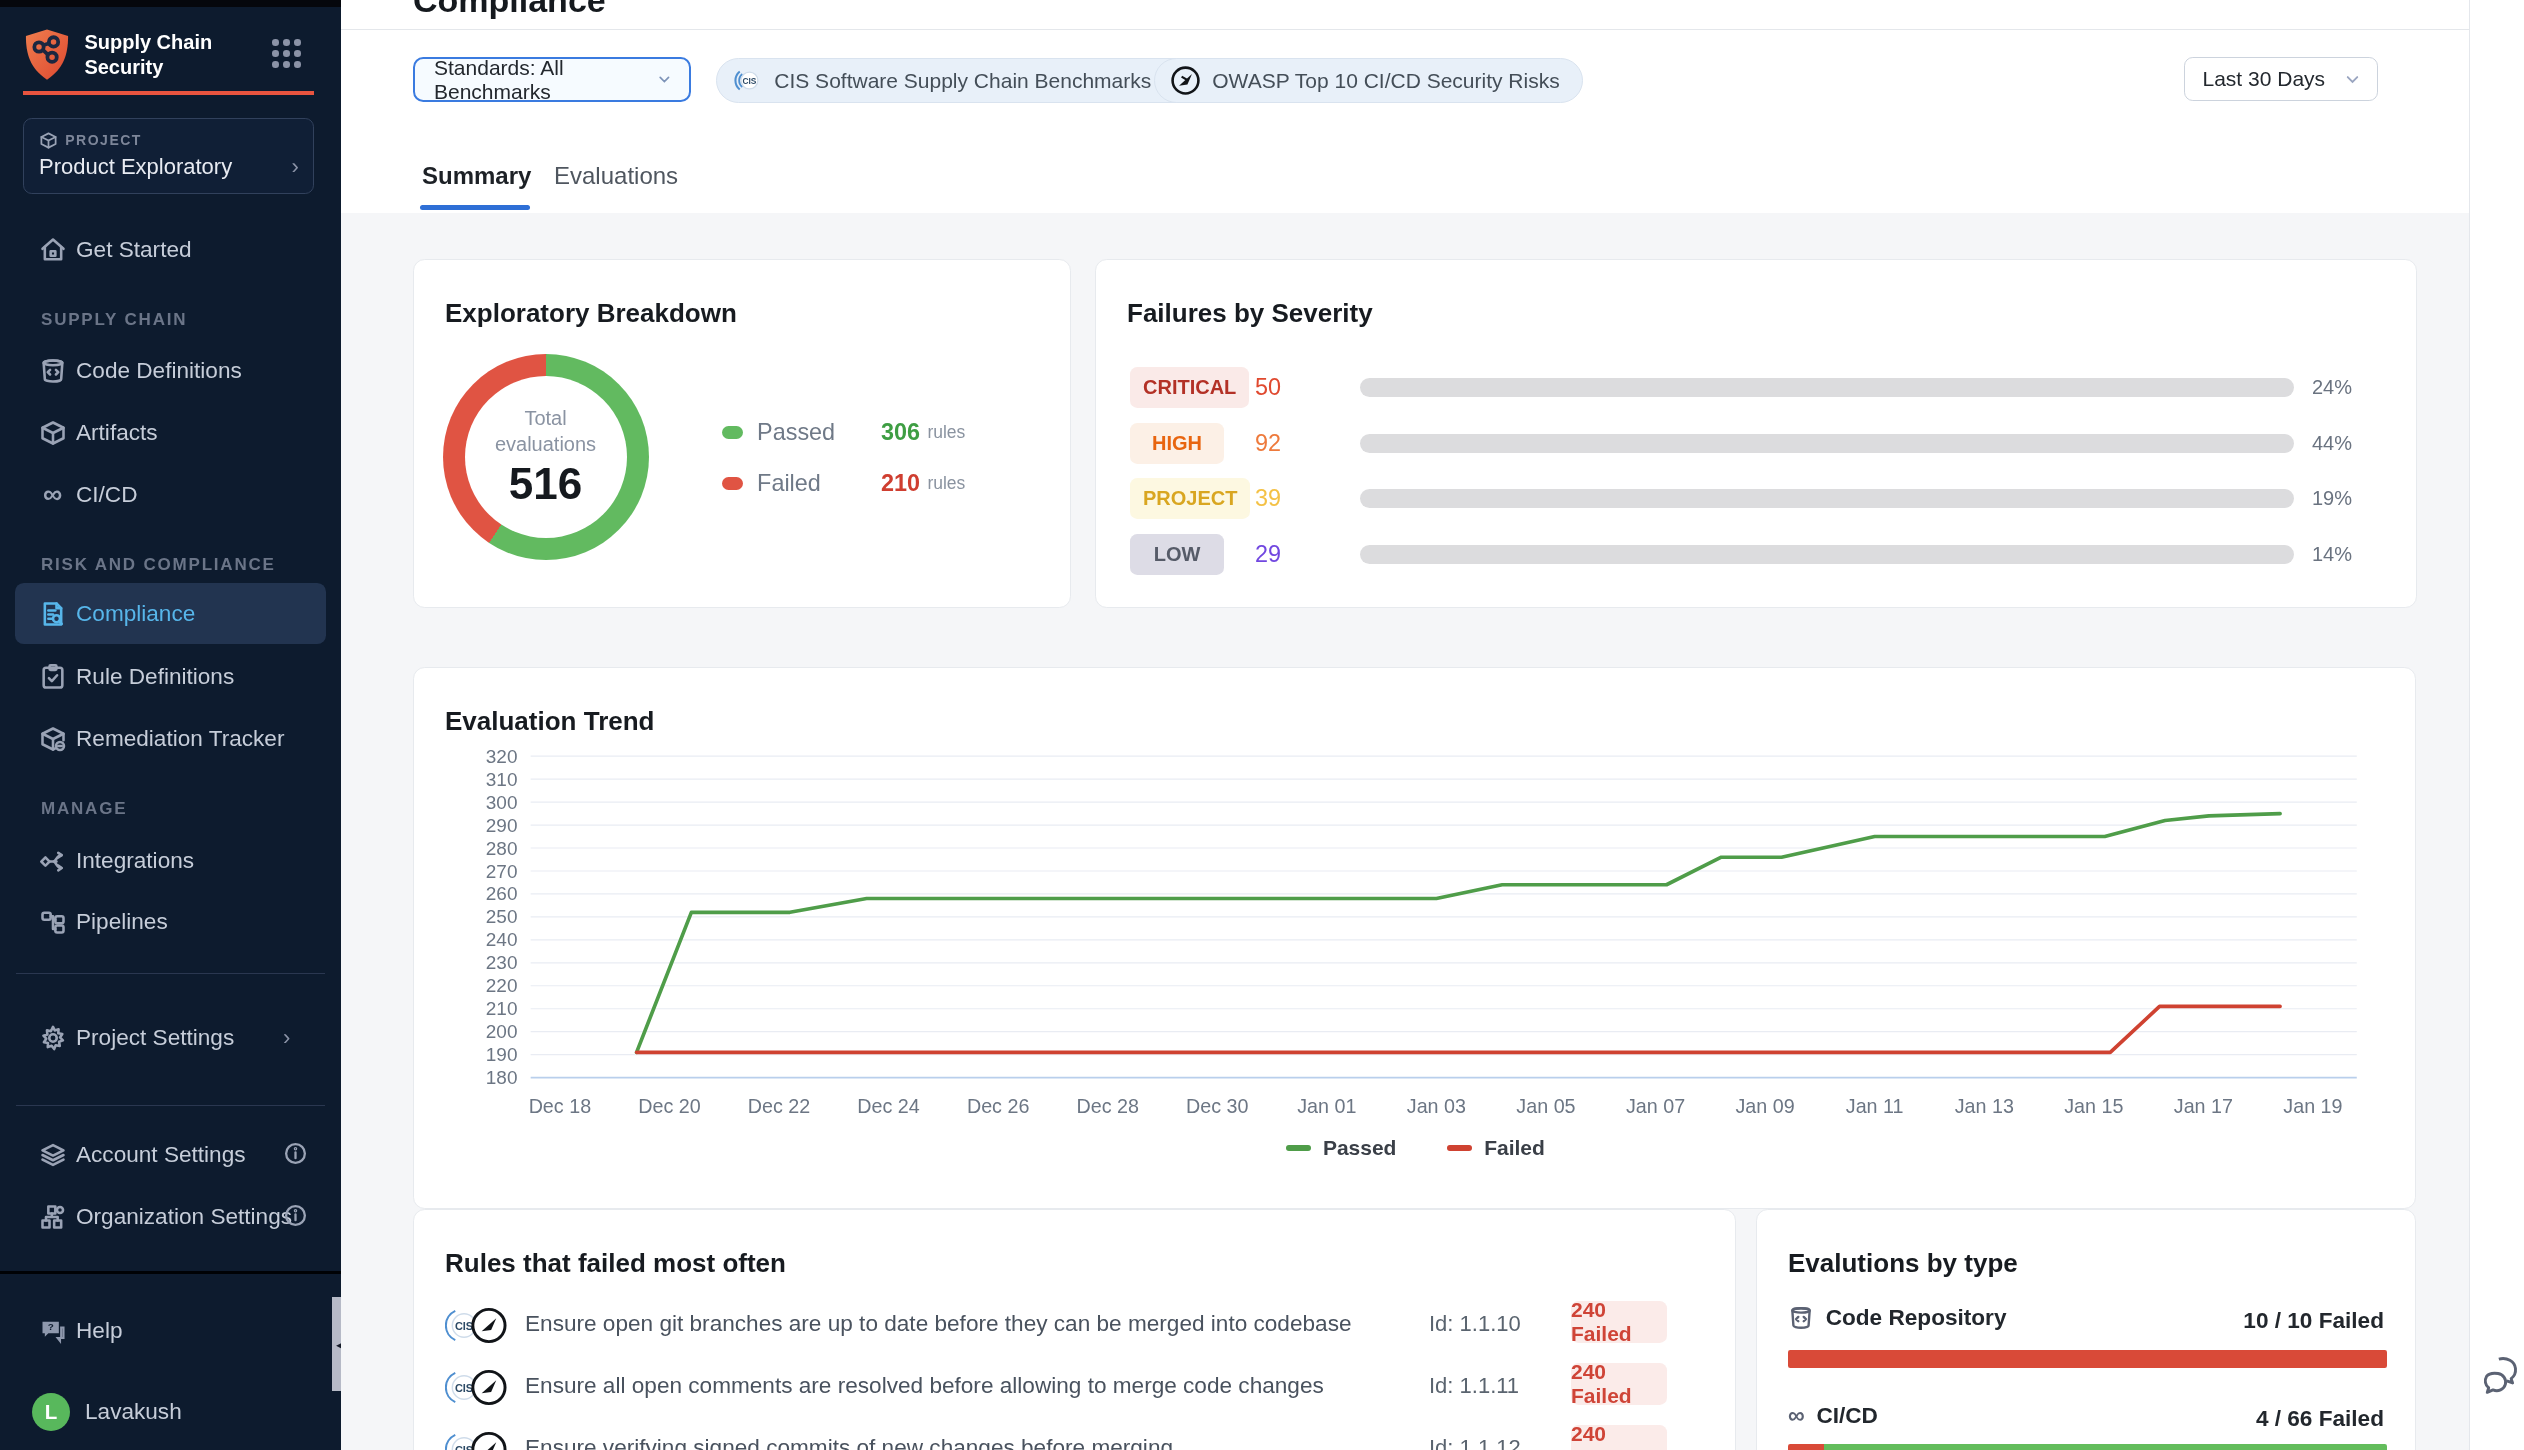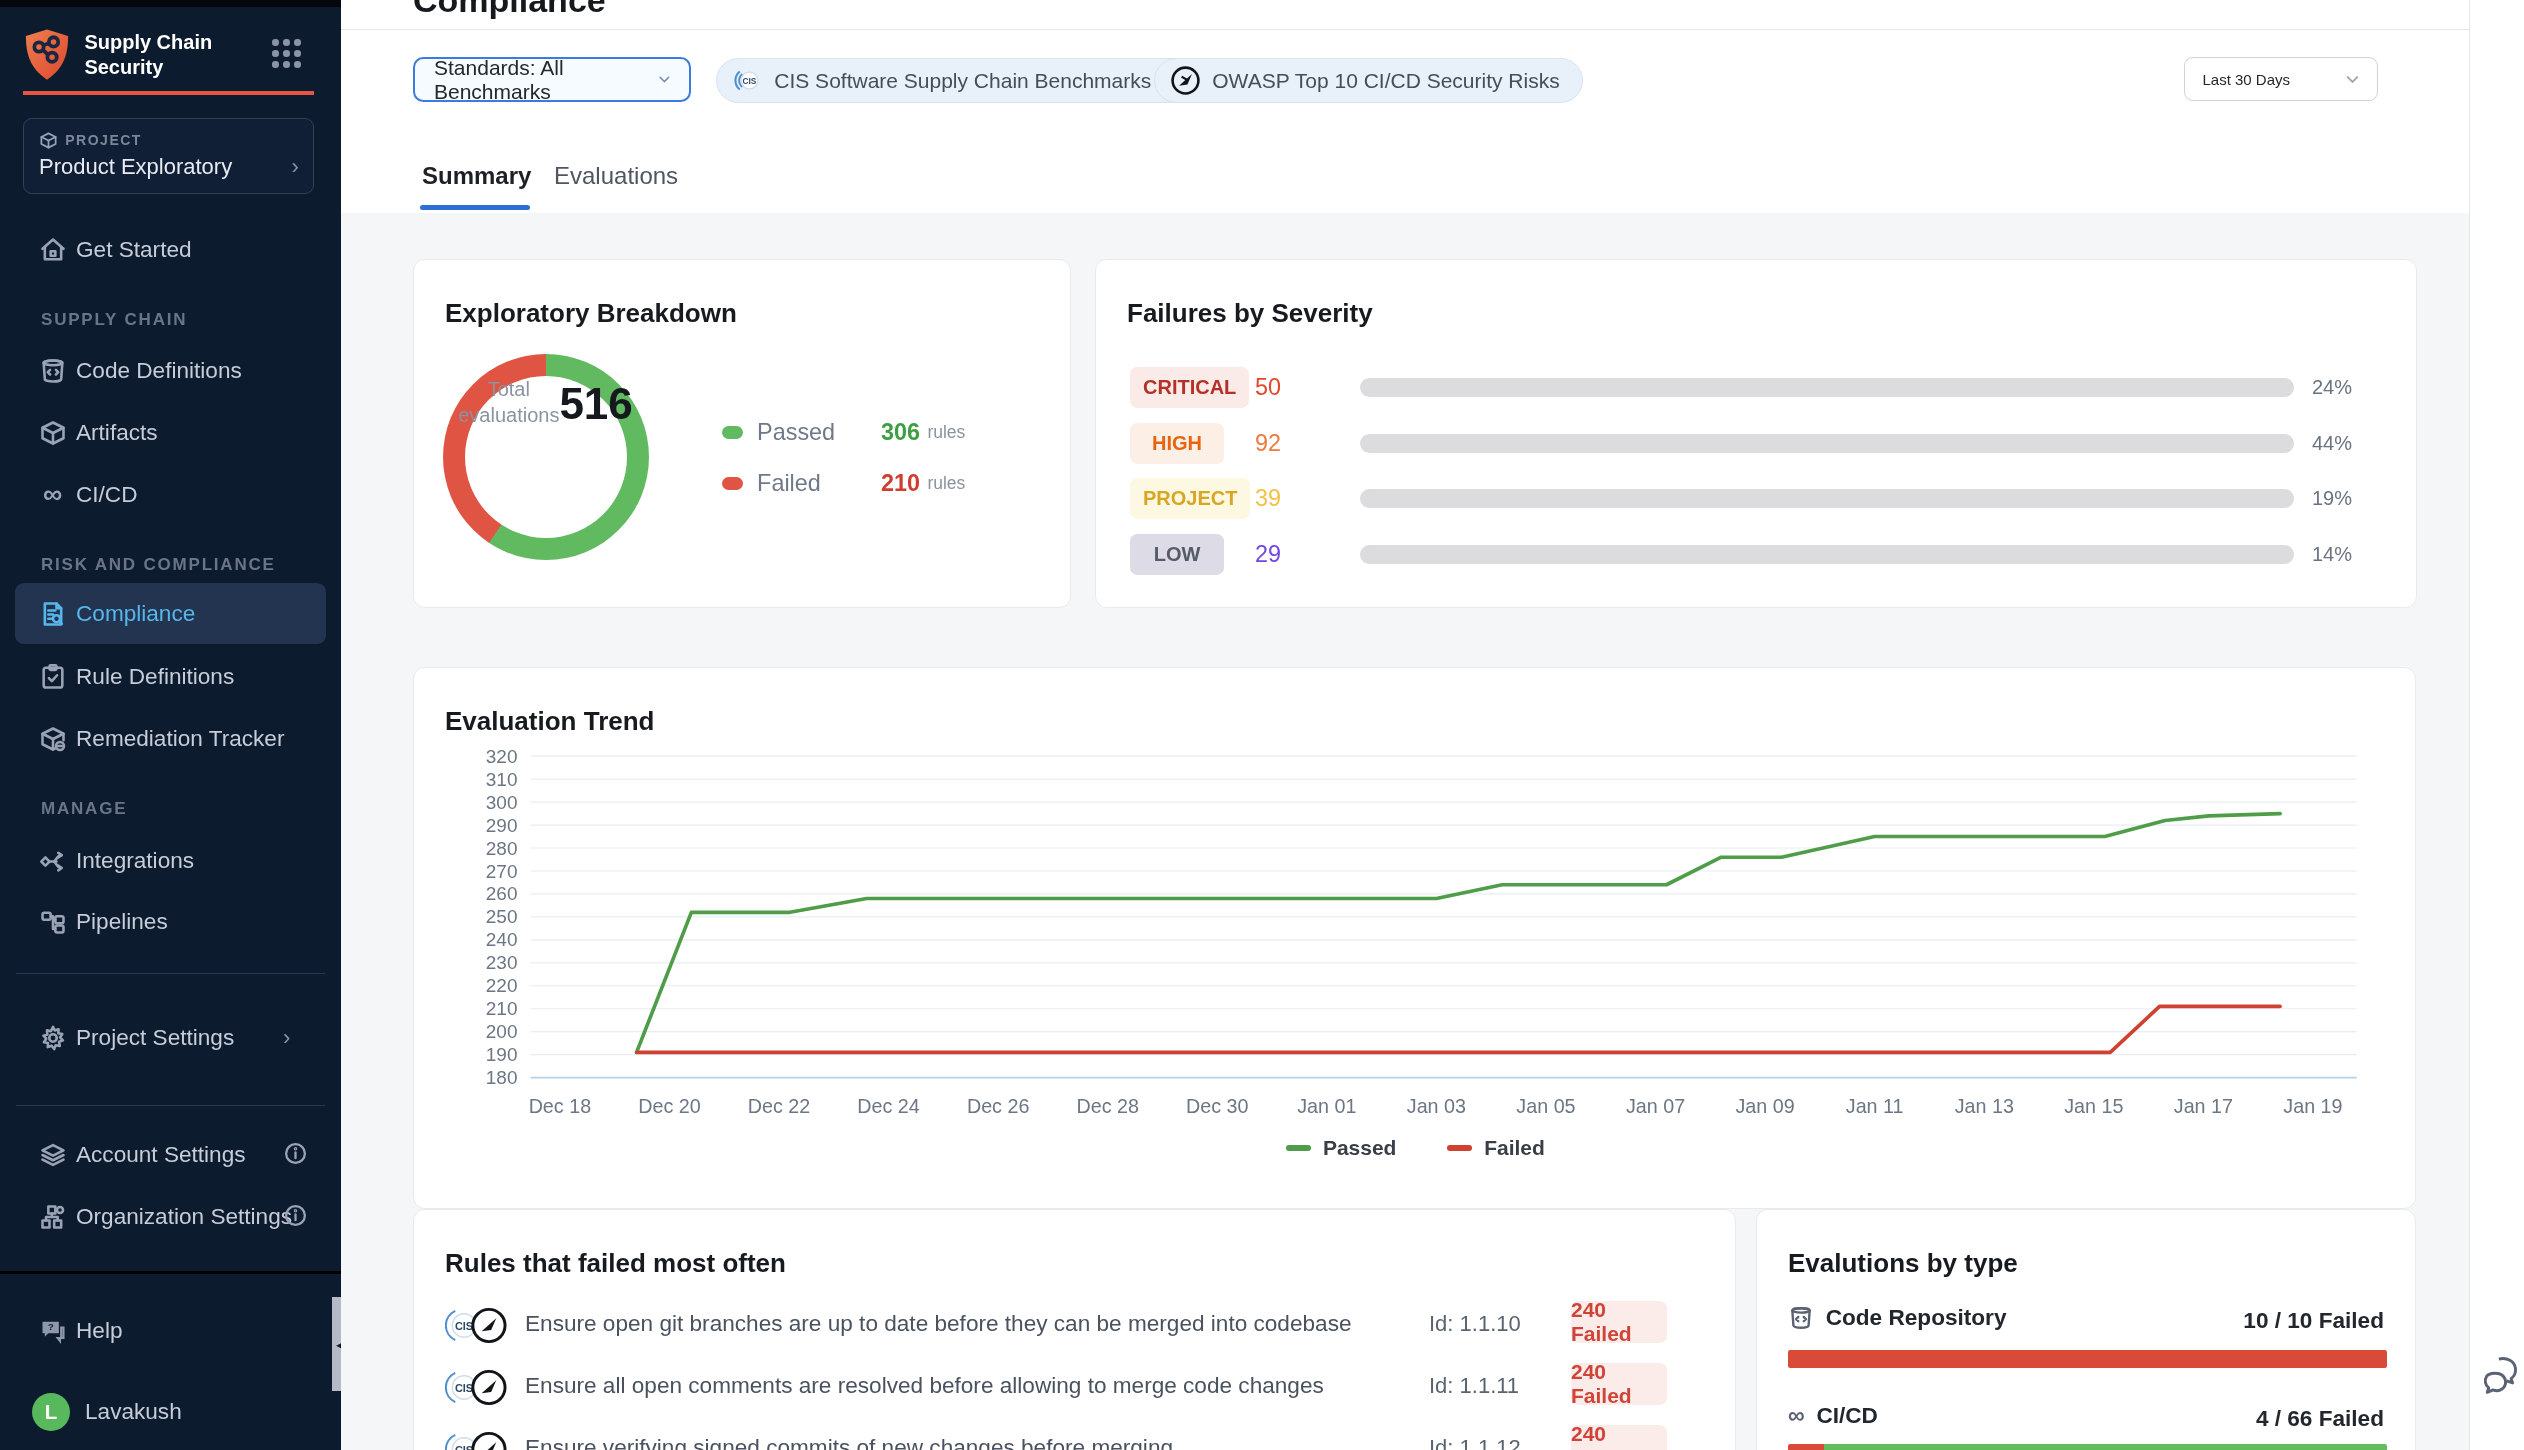--- a/index.html
+++ b/index.html
@@ -42,33 +42,33 @@
   #main-header { position:absolute; left:0; top:0; width:2128px; height:213px; background:#ffffff; }
   #page-title { position:absolute; left:72px; top:-19px; font-size:34px; font-weight:bold; color:#15191e; }
   #header-rule { position:absolute; left:0; top:29px; width:2128px; border-top:1.5px solid #e4e7eb; }
   #standards-dd { position:absolute; left:72px; top:57px; width:278px; height:45px; border:2.2px solid #3a7be0; border-radius:10.2px; background:#f6fbff; display:flex; align-items:center; justify-content:space-between; padding:0 16px 0 19px; cursor:pointer; }
   #standards-dd .ddtext { font-size:21px; color:#23282e; }
   .chip { position:absolute; top:58px; height:45px; border-radius:23.4px; background:#e8f0f9; border:1.5px solid #d9e3ef; display:flex; align-items:center; gap:11.7px; padding:0 22px 0 14.6px; cursor:pointer; }
   .chip .chiptext { font-size:21px; color:#444e58; }
   #chip-cis { left:375px; }
   #chip-owasp { left:813px; }
   #daterange-dd { position:absolute; left:1843px; top:57px; width:194px; height:44px; border:1.5px solid #ccd3dd; border-radius:8.8px; background:#ffffff; display:flex; align-items:center; justify-content:space-between; padding:0 14.6px 0 17.5px; cursor:pointer; }
-  #daterange-dd .ddtext { font-size:15px; color:#23282e; }
+  #daterange-dd .ddtext { font-size:21px; color:#23282e; }
   .tab { position:absolute; top:162px; font-size:24px; cursor:pointer; }
   #tab-summary { left:81px; font-weight:bold; color:#1d2126; }
   #tab-evaluations { left:213px; color:#4f565f; }
   #tab-underline { position:absolute; left:79px; top:205px; width:110px; height:5.1px; background:#2e6fd6; border-radius:2.9px; }
 
   .card { position:absolute; background:#ffffff; border:1.5px solid #e7eaee; border-radius:11.7px; }
   .card-title { position:absolute; left:31px; top:38px; font-size:26px; font-weight:bold; color:#171b20; }
 
   
   #card-breakdown { left:72px; top:259px; width:658px; height:349px; }
   #donut { position:absolute; left:28.5px; top:94px; width:206px; height:206px; border-radius:50%; }
-  #donut-hole { position:absolute; left:22px; top:22px; width:162px; height:162px; border-radius:50%; background:#ffffff; display:flex; align-items:flex-start; justify-content:center; }
+  #donut-hole { position:absolute; left:22px; top:22px; width:162px; height:162px; border-radius:50%; background:#ffffff; display:flex; flex-direction:column; align-items:center; justify-content:center; }
   #donut-hole .c-label { font-size:20px; color:#8a93a2; text-align:center; line-height:26px; width:117px; }
   #donut-hole .c-total { font-size:44px; font-weight:bold; color:#15191e; margin-top:2.9px; }
   .bd-legend-row { position:absolute; left:308px; display:flex; align-items:center; }
   .bd-dot { width:20.5px; height:12.4px; border-radius:6.6px; }
   .bd-label { font-size:23.4px; color:#6f7987; margin-left:14.6px; width:124px; }
   .bd-value { font-size:23.4px; font-weight:bold; }
   .bd-unit { font-size:17.5px; color:#8a93a0; margin-left:7.3px; }
 
   
   #card-severity { left:754px; top:259px; width:1322px; height:349px; }

